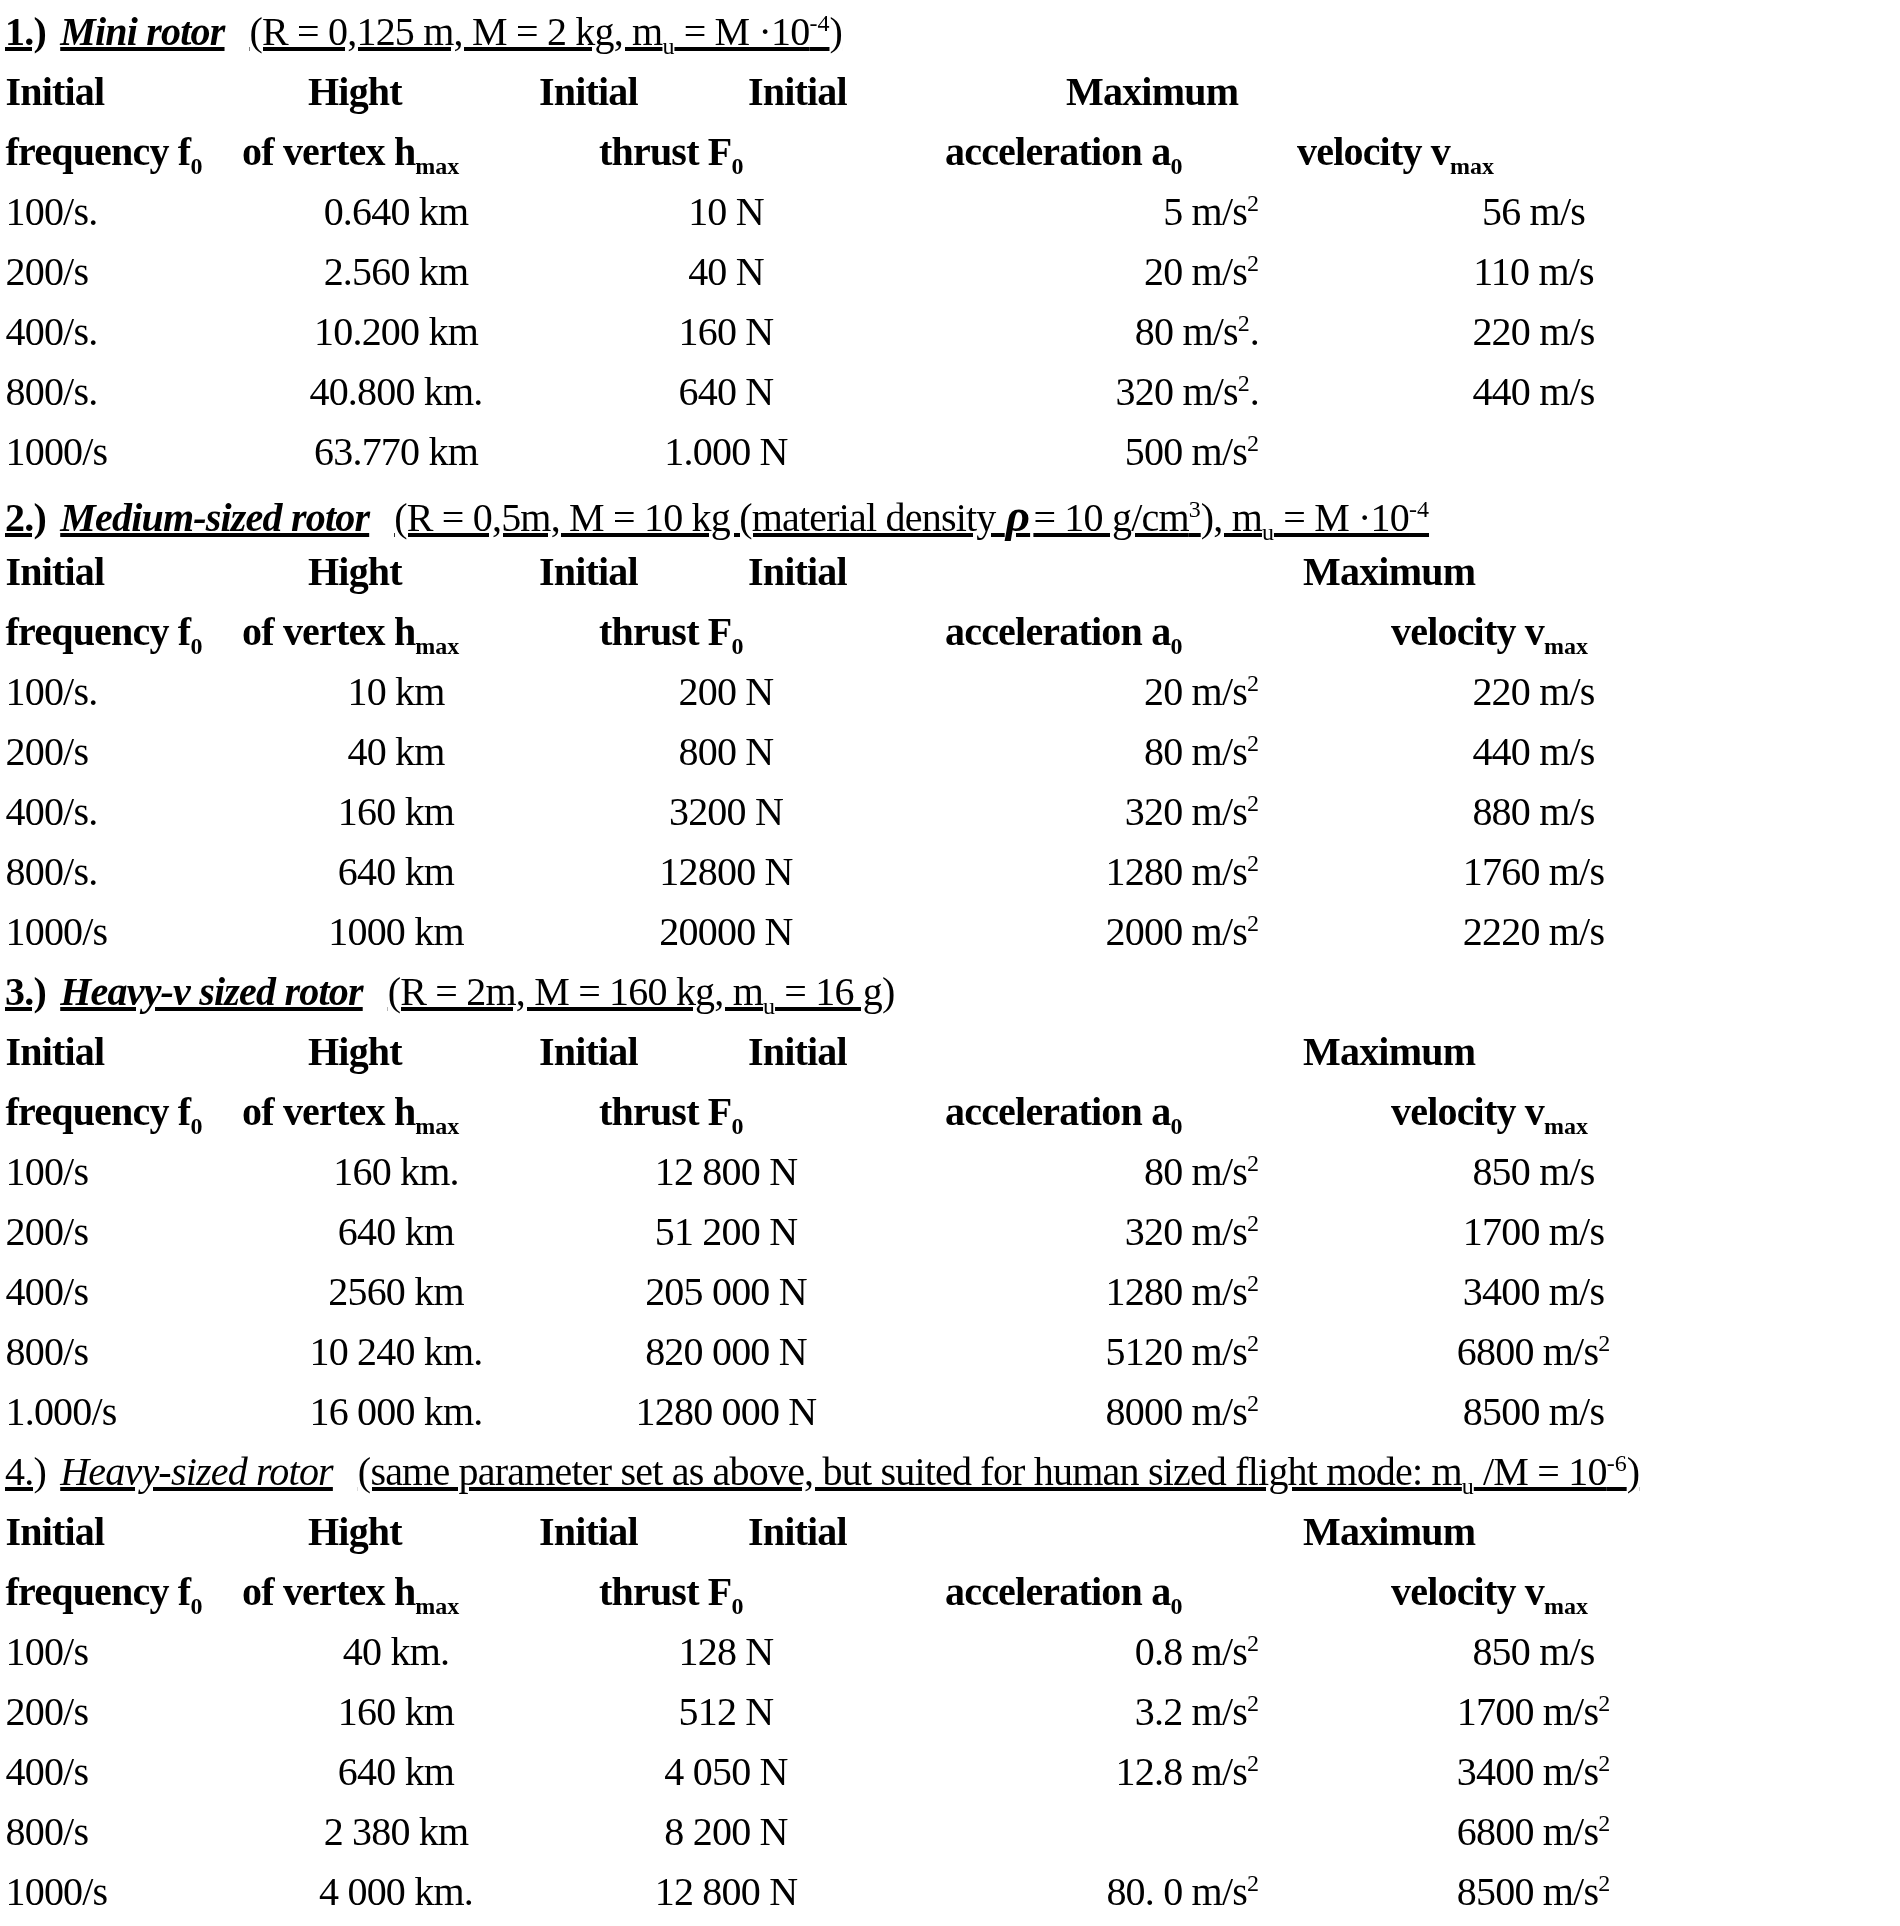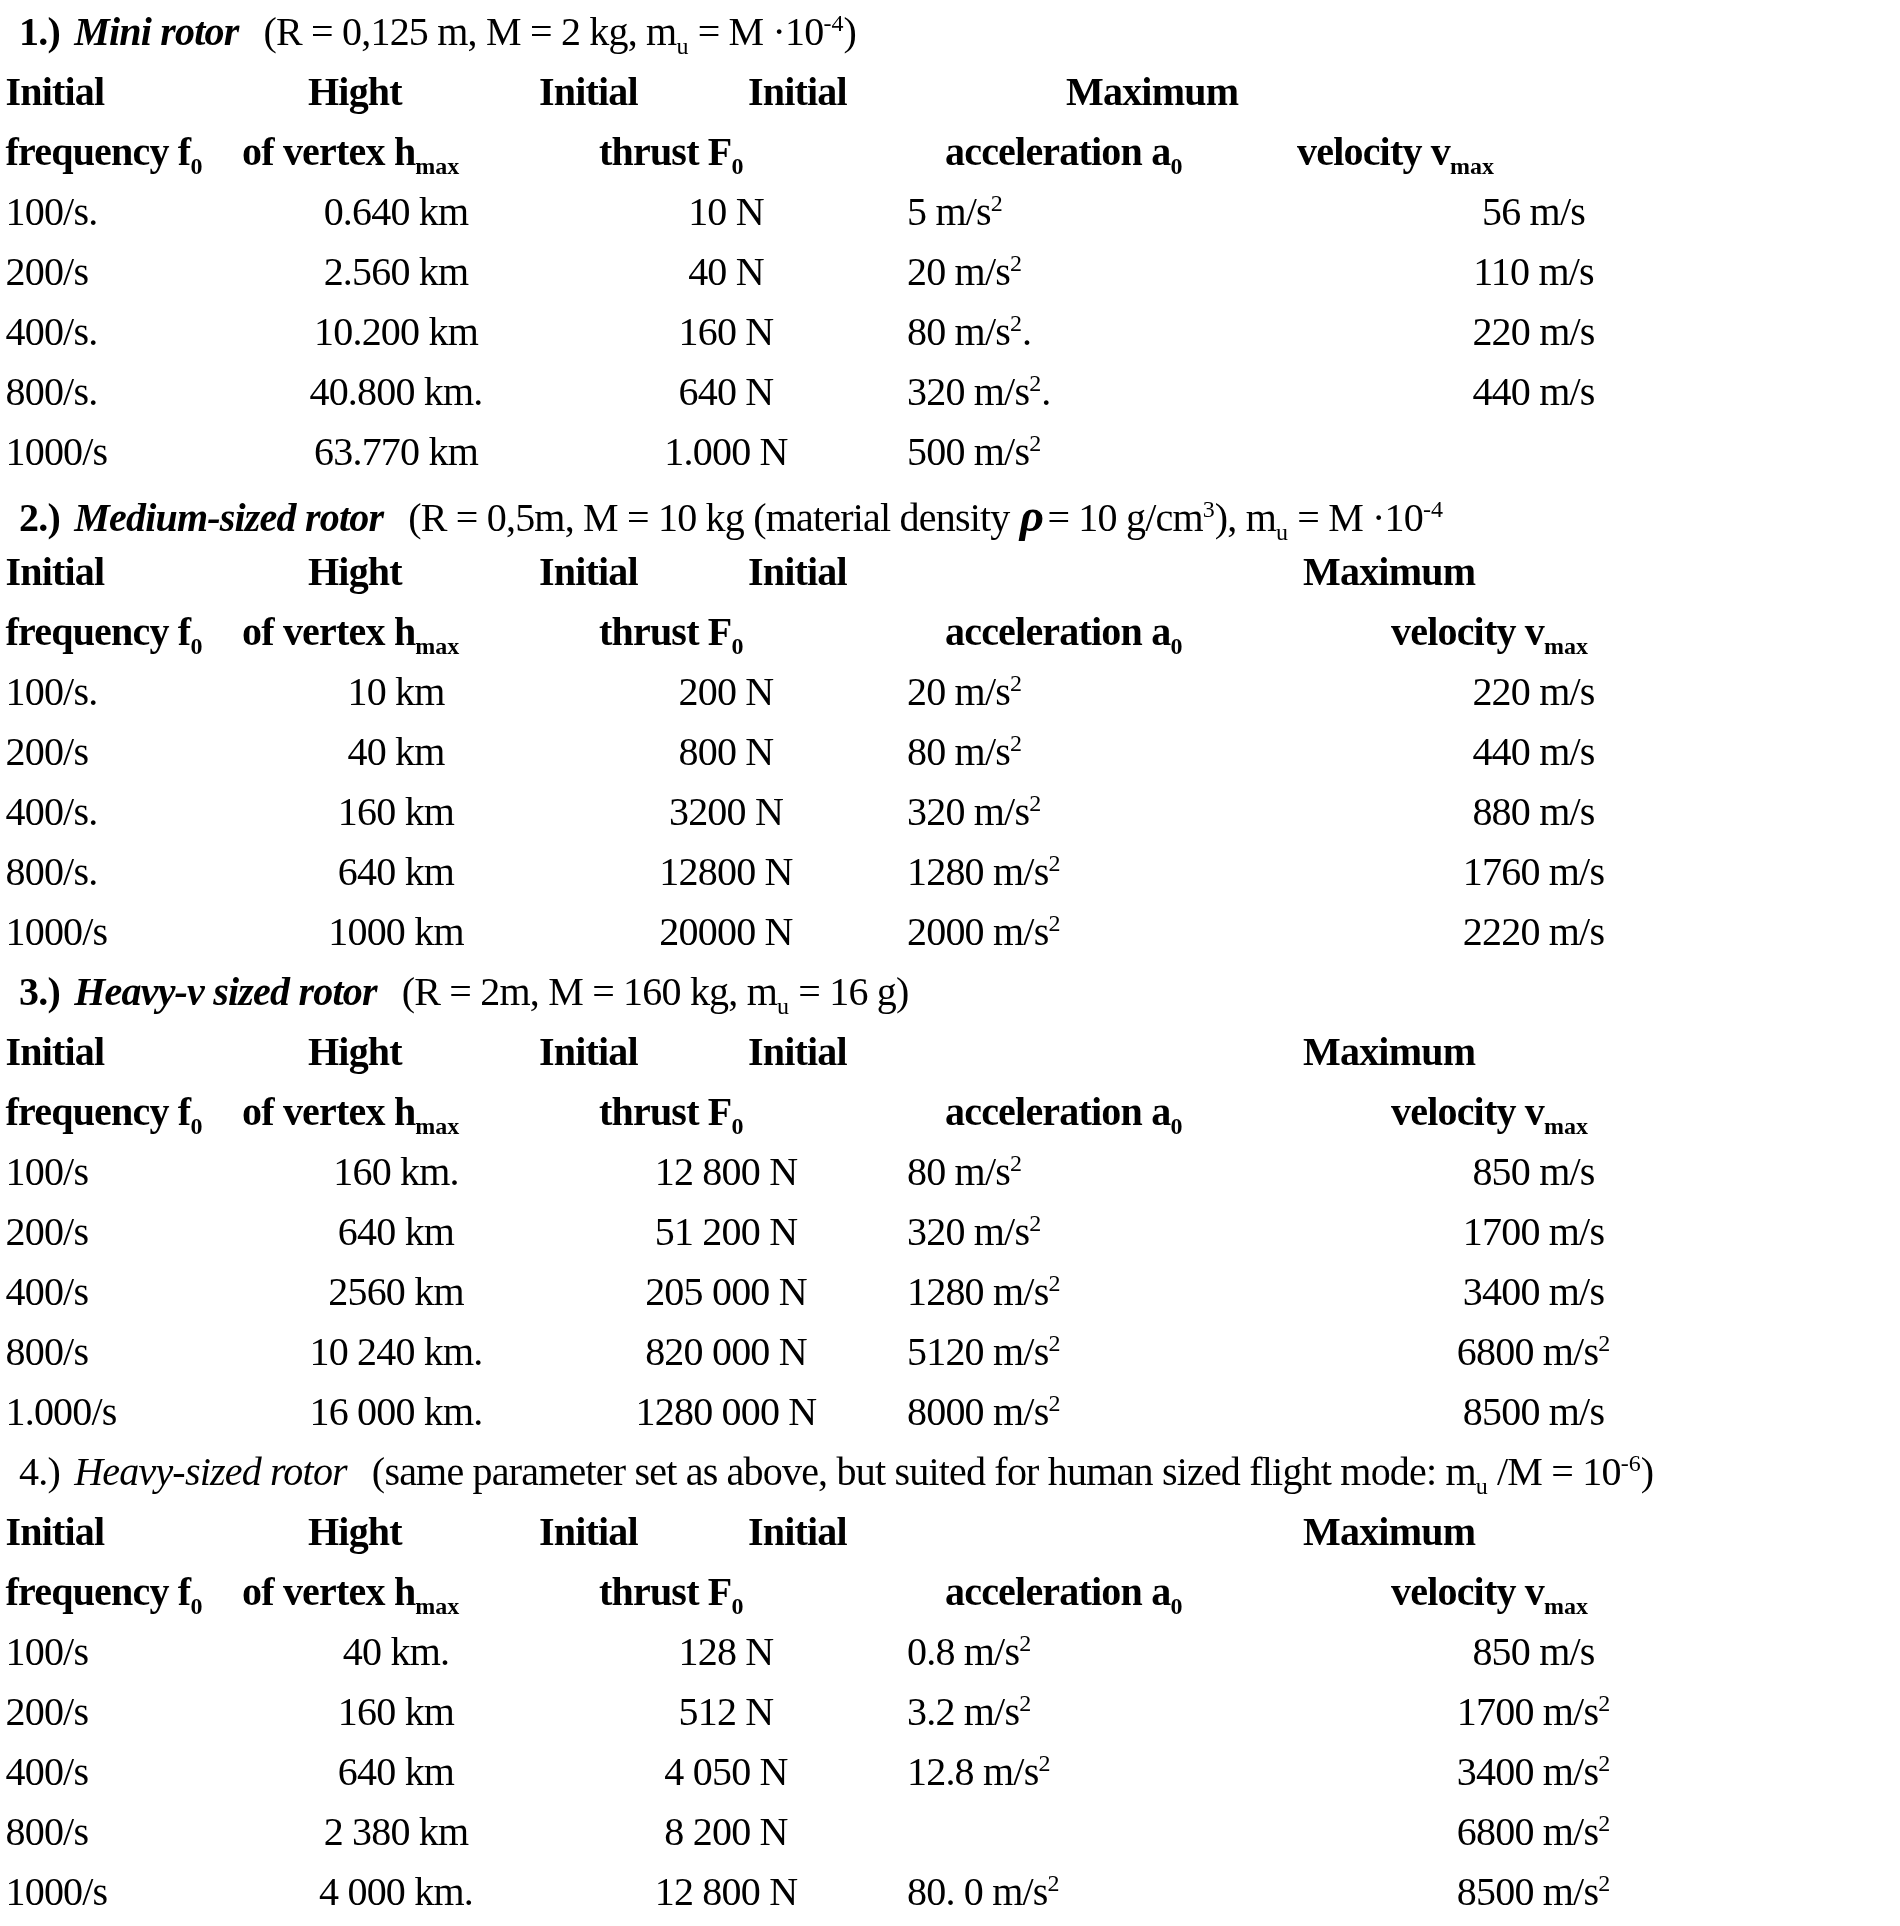--- a/index.html
+++ b/index.html
@@ -8,21 +8,21 @@
     color:#000000;
     font-family:"Liberation Serif","DejaVu Serif",serif;
     font-size:40px;
     letter-spacing:-0.8px;
     overflow:hidden;
   }
   .page { padding-top:7.7px; position:relative; }
   .line { position:relative; height:60px; white-space:nowrap; }
 
   
-  .heading { padding-left:19px; }
+  .heading { padding-left:5px;text-decoration:underline; }
   .sec-num  { font-weight:bold; margin-right:14.3px; }
   .sec-name { font-weight:bold; font-style:italic; margin-right:25px; }
   .sec-params { font-weight:normal; }
   .sec-3 .sec-num  { font-weight:normal; }
   .sec-3 .sec-name { font-weight:normal; font-style:italic; }
   .rho { font-weight:bold; font-style:italic; font-size:1.18em; letter-spacing:0; padding:0 3.3px 0 1.1px; }
 
   
   .hline span { position:absolute; top:0; font-weight:bold; white-space:nowrap; }
   .h1 .p1 { left:5.5px; }   .h1 .p2 { left:308px; }
@@ -32,21 +32,21 @@
   .h2 .p1 { left:5.5px; }   .h2 .p2 { left:242px; }
   .h2 .p3 { left:599px; } .h2 .p4 { left:945px; }
   .h2 .p5 { left:1391px; }
   .sec-0 .h2 .p5 { left:1297px; }
 
   
   .row span { position:absolute; top:0; white-space:nowrap; }
   .d1 { left:5.5px; }
   .d2 { left:165px;  width:462px; text-align:center; }
   .d3 { left:550px; width:352px; text-align:center; }
-  .d4 { left:907px; width:352px; text-align:left; }
+  .d4 { left:907px; width:352px; text-align:right; }
   .d5 { left:1308px; width:451px; text-align:center; }
 
   sub { font-size:0.60em; letter-spacing:0; }
   sup { font-size:0.60em; letter-spacing:0; }
 </style>
 </head>
 <body>
 
 <div class="page">
     <div class="section sec-0">

